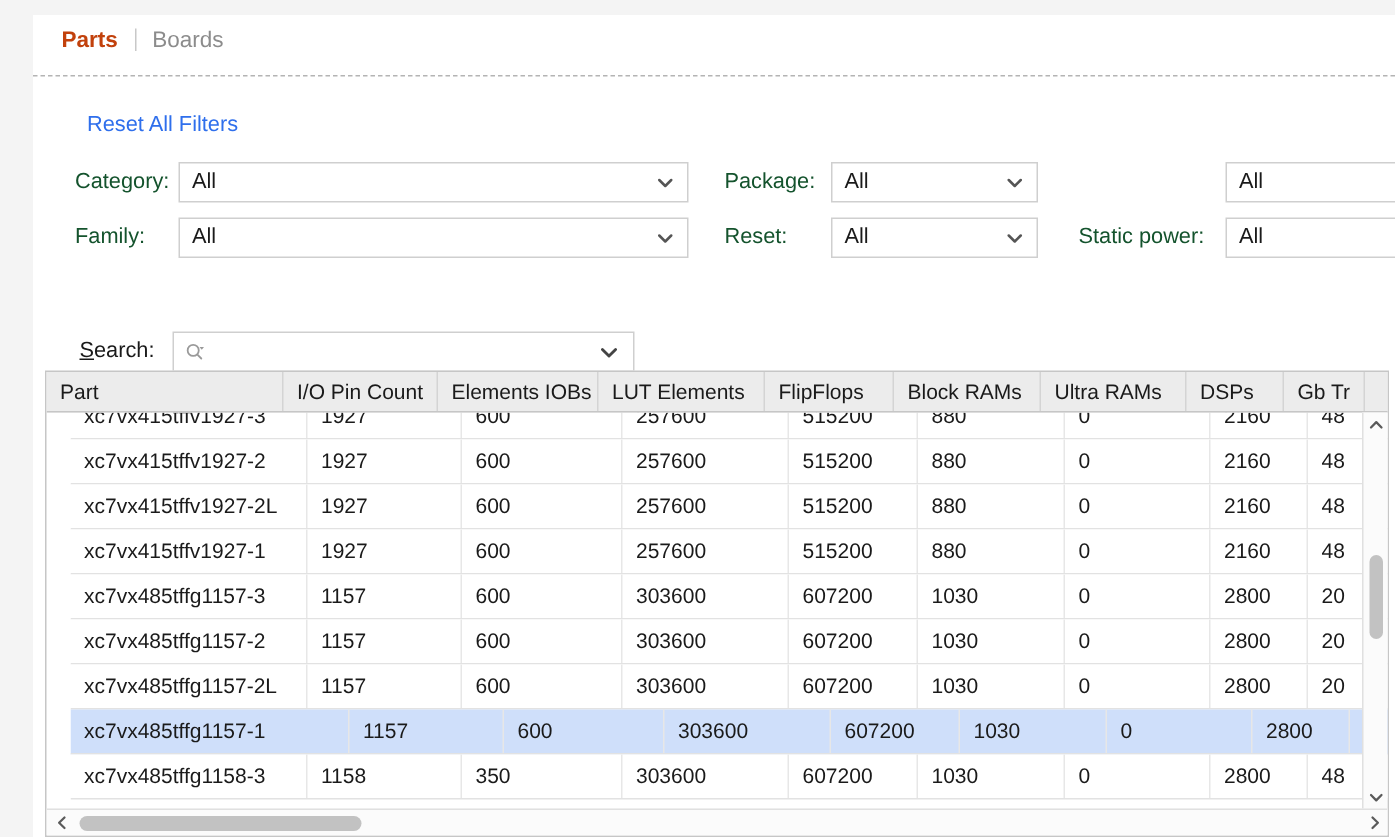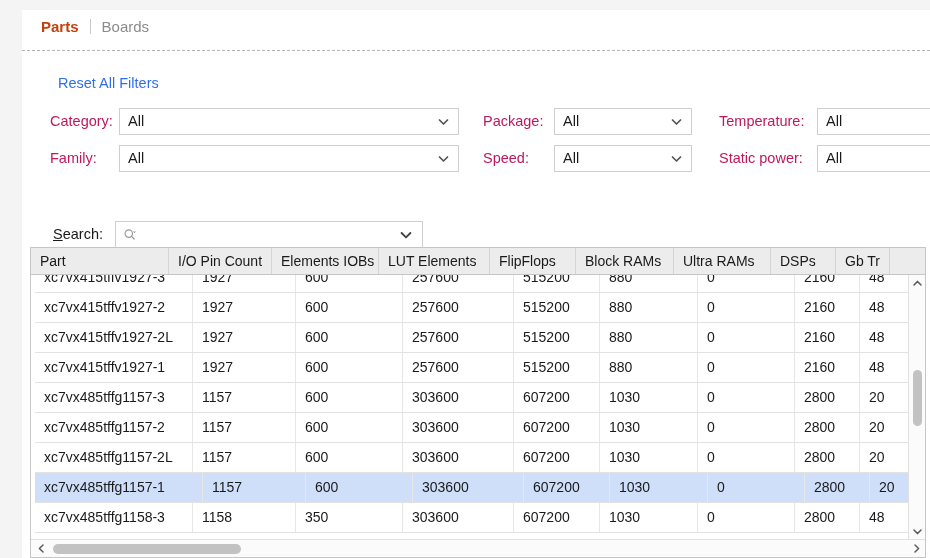--- a/index.html
+++ b/index.html
@@ -68,21 +68,21 @@
     left: 0; top: 98px;
     width: 908px;
   }
   .filter-row {
     position: relative;
     height: 37px;
   }
   .fl-label {
     position: absolute;
     font-size: 14.5px;
-    color: #be185d;
+    color: #14532d;
     line-height: 27px;
     white-space: nowrap;
   }
   .fl-select {
     position: absolute;
     height: 27px;
     border: 1px solid #cfcfcf;
     background: #ffffff;
   }
   .fl-select .val {
@@ -168,21 +168,21 @@
     color: #1a1a1a;
     line-height: 26px;
     padding-left: 9px;
     border-right: 1px solid #d4d4d4;
     overflow: hidden;
     white-space: nowrap;
     flex: 0 0 auto;
   }
   .tbody-clip {
     position: absolute;
-    left: 4px; top: 27px;
+    left: 16px; top: 27px;
     width: 879px;
     height: 265px;
     overflow: hidden;
   }
   .tbody {
     position: absolute;
     left: 0; top: -12px;  
     width: 879px;
   }
   .tr {
@@ -286,39 +286,38 @@
         <div class="fl-label c2-label">Package:</div>
         <div class="fl-select c2-select">
           <span class="val">All</span>
           <span class="chev">
             <svg viewBox="0 0 13 13">
                 <path d="M2.5 4.5 L6.5 8.5 L10.5 4.5" stroke="#555" stroke-width="1.7" fill="none" stroke-linecap="round" stroke-linejoin="round"></path>
               </svg>
           </span>
         </div>
 
-        <div class="fl-label c3-label">Temperature:</div>
         <div class="fl-select c3-select">
           <span class="val">All</span>
 
         </div>
       </div>
 
       <div class="filter-row">
         <div class="fl-label c1-label">Family:</div>
         <div class="fl-select c1-select">
           <span class="val">All</span>
           <span class="chev">
             <svg viewBox="0 0 13 13">
                 <path d="M2.5 4.5 L6.5 8.5 L10.5 4.5" stroke="#555" stroke-width="1.7" fill="none" stroke-linecap="round" stroke-linejoin="round"></path>
               </svg>
           </span>
         </div>
 
-        <div class="fl-label c2-label">Speed:</div>
+        <div class="fl-label c2-label">Reset:</div>
         <div class="fl-select c2-select">
           <span class="val">All</span>
           <span class="chev">
             <svg viewBox="0 0 13 13">
                 <path d="M2.5 4.5 L6.5 8.5 L10.5 4.5" stroke="#555" stroke-width="1.7" fill="none" stroke-linecap="round" stroke-linejoin="round"></path>
               </svg>
           </span>
         </div>
 
         <div class="fl-label c3-label">Static power:</div>
@@ -342,21 +341,21 @@
         <span class="chev">
           <svg viewBox="0 0 14 14">
               <path d="M2.6 5 L7 9.4 L11.4 5" stroke="#444" stroke-width="1.9" fill="none" stroke-linecap="round" stroke-linejoin="round"></path>
             </svg>
         </span>
       </div>
     </div>
 
     <div class="table-outer">
       <div class="thead" id="thead">
-          <div class="th" style="width: 138px;">Part</div>
+          <div class="th" style="width: 158px;">Part</div>
           <div class="th" style="width: 103px;">I/O Pin Count</div>
           <div class="th" style="width: 107px;">Elements IOBs</div>
           <div class="th" style="width: 111px;">LUT Elements</div>
           <div class="th" style="width: 86px;">FlipFlops</div>
           <div class="th" style="width: 98px;">Block RAMs</div>
           <div class="th" style="width: 97px;">Ultra RAMs</div>
           <div class="th" style="width: 65px;">DSPs</div>
           <div class="th" style="width: 54px;">Gb Tr</div>
         </div>
       <div class="tbody-clip">
@@ -432,21 +431,21 @@
               <div class="td" style="width: 103px;">1157</div>
               <div class="td" style="width: 107px;">600</div>
               <div class="td" style="width: 111px;">303600</div>
               <div class="td" style="width: 86px;">607200</div>
               <div class="td" style="width: 98px;">1030</div>
               <div class="td" style="width: 97px;">0</div>
               <div class="td" style="width: 65px;">2800</div>
               <div class="td" style="width: 54px;">20</div>
             </div>
             <div class="tr selected">
-              <div class="td" style="width: 168px;">xc7vx485tffg1157-1</div>
+              <div class="td" style="width: 186px;">xc7vx485tffg1157-1</div>
               <div class="td" style="width: 103px;">1157</div>
               <div class="td" style="width: 107px;">600</div>
               <div class="td" style="width: 111px;">303600</div>
               <div class="td" style="width: 86px;">607200</div>
               <div class="td" style="width: 98px;">1030</div>
               <div class="td" style="width: 97px;">0</div>
               <div class="td" style="width: 65px;">2800</div>
               <div class="td" style="width: 54px;">20</div>
             </div>
             <div class="tr">

